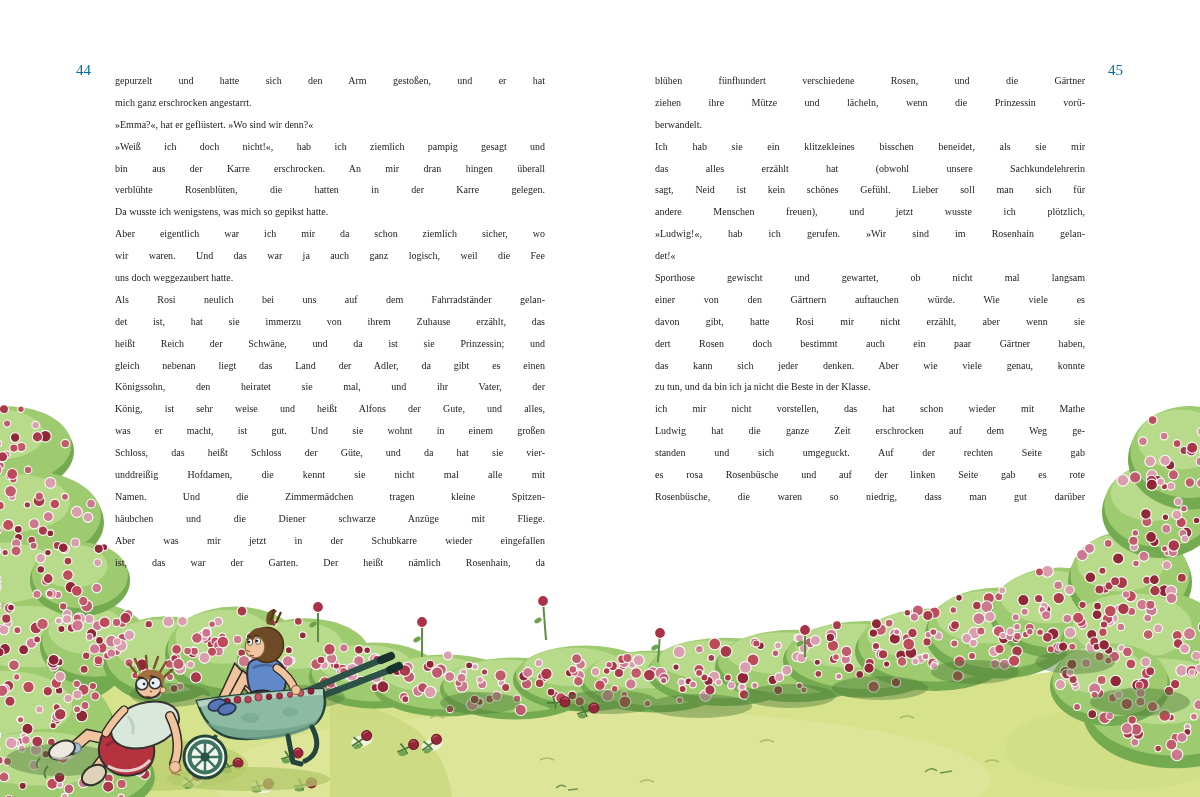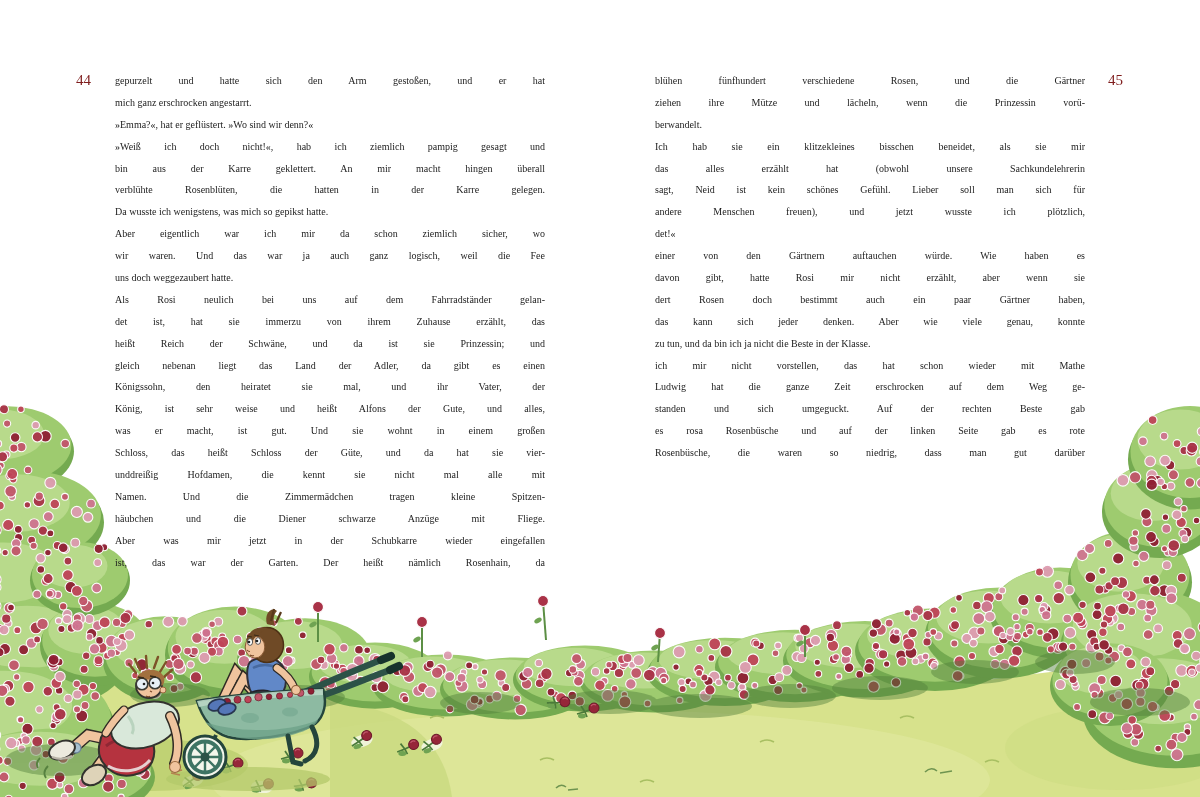--- a/index.html
+++ b/index.html
@@ -2,41 +2,41 @@
 <html><head>
 <meta charset="utf-8">
 <style>
   html,body{margin:0;padding:0}
   body{width:1200px;height:797px;position:relative;background:#ffffff;overflow:hidden;
        font-family:"Liberation Serif","DejaVu Serif",serif;}
   .page-text{position:absolute;top:70px;width:430px;font-size:10px;line-height:21.9px;
              color:#1c1c1c;z-index:2}
   #left-text{left:115px}
   #right-text{left:655px}
-  .pagenum{position:absolute;top:70px;font-size:15px;line-height:21.9px;color:#7f1d1d;z-index:2}
+  .pagenum{position:absolute;top:60px;font-size:15px;line-height:21.9px;color:#0369a1;z-index:2}
   #pn-left{left:76px}
   #pn-right{left:1108px}
   .line{text-align:justify;text-align-last:justify;height:21.9px;overflow:hidden;white-space:normal}
   .line.end{text-align:right;text-align-last:left}
   #illu{position:absolute;left:0;top:0;z-index:1}
 </style>
 </head>
 <body>
 
 <div>
 
   <div id="pn-left" class="pagenum">44</div>
   <div id="pn-right" class="pagenum">45</div>
 
   <div id="left-text" class="page-text">
       <div class="line">gepurzelt und hatte sich den Arm gestoßen, und er hat</div>
       <div class="line end">mich ganz erschrocken angestarrt.</div>
       <div class="line end">»Emma?«, hat er geflüstert. »Wo sind wir denn?«</div>
       <div class="line">»Weiß ich doch nicht!«, hab ich ziemlich pampig gesagt und</div>
-      <div class="line">bin aus der Karre geklettert. An mir macht hingen überall</div>
+      <div class="line">bin aus der Karre erschrocken. An mir dran hingen überall</div>
       <div class="line">verblühte Rosenblüten, die hatten in der Karre gelegen.</div>
       <div class="line end">Da wusste ich wenigstens, was mich so gepikst hatte.</div>
       <div class="line">Aber eigentlich war ich mir da schon ziemlich sicher, wo</div>
       <div class="line">wir waren. Und das war ja auch ganz logisch, weil die Fee</div>
       <div class="line end">uns doch weggezaubert hatte.</div>
       <div class="line">Als Rosi neulich bei uns auf dem Fahrradständer gelan-</div>
       <div class="line">det ist, hat sie immerzu von ihrem Zuhause erzählt, das</div>
       <div class="line">heißt Reich der Schwäne, und da ist sie Prinzessin; und</div>
       <div class="line">gleich nebenan liegt das Land der Adler, da gibt es einen</div>
       <div class="line">Königssohn, den heiratet sie mal, und ihr Vater, der</div>
@@ -50,29 +50,31 @@
       <div class="line">ist, das war der Garten. Der heißt nämlich Rosenhain, da</div>
     </div>
   <div id="right-text" class="page-text">
       <div class="line">blühen fünfhundert verschiedene Rosen, und die Gärtner</div>
       <div class="line">ziehen ihre Mütze und lächeln, wenn die Prinzessin vorü-</div>
       <div class="line end">berwandelt.</div>
       <div class="line">Ich hab sie ein klitzekleines bisschen beneidet, als sie mir</div>
       <div class="line">das alles erzählt hat (obwohl unsere Sachkundelehrerin</div>
       <div class="line">sagt, Neid ist kein schönes Gefühl. Lieber soll man sich für</div>
       <div class="line">andere Menschen freuen), und jetzt wusste ich plötzlich,</div>
+      <div class="line">»Ludwig!«, hab ich gerufen. »Wir sind im Rosenhain gelan-</div>
       <div class="line end">det!«</div>
-      <div class="line">einer von den Gärtnern auftauchen würde. Wie haben es</div>
+      <div class="line">Sporthose gewischt und gewartet, ob nicht mal langsam</div>
+      <div class="line">einer von den Gärtnern auftauchen würde. Wie viele es</div>
       <div class="line">davon gibt, hatte Rosi mir nicht erzählt, aber wenn sie</div>
       <div class="line">dert Rosen doch bestimmt auch ein paar Gärtner haben,</div>
       <div class="line">das kann sich jeder denken. Aber wie viele genau, konnte</div>
       <div class="line end">zu tun, und da bin ich ja nicht die Beste in der Klasse.</div>
       <div class="line">ich mir nicht vorstellen, das hat schon wieder mit Mathe</div>
       <div class="line">Ludwig hat die ganze Zeit erschrocken auf dem Weg ge-</div>
-      <div class="line">standen und sich umgeguckt. Auf der rechten Beste gab</div>
+      <div class="line">standen und sich umgeguckt. Auf der rechten Seite gab</div>
       <div class="line">es rosa Rosenbüsche und auf der linken Seite gab es rote</div>
       <div class="line">Rosenbüsche, die waren so niedrig, dass man gut darüber</div>
     </div>
 
   <svg id="illu" width="1200" height="797" viewBox="0 0 1200 797" aria-hidden="true">
 
     <g id="g-meadow">
       <path d="M0,662 C120,648 240,676 360,694 C480,710 580,706 700,703 C830,700 960,684 1080,668
                C1130,661 1170,657 1200,652 L1200,797 L0,797 Z" fill="#d7e28c"></path>
       <ellipse cx="600" cy="780" rx="390" ry="70" fill="#e2eaa2" opacity="0.55"></ellipse>

